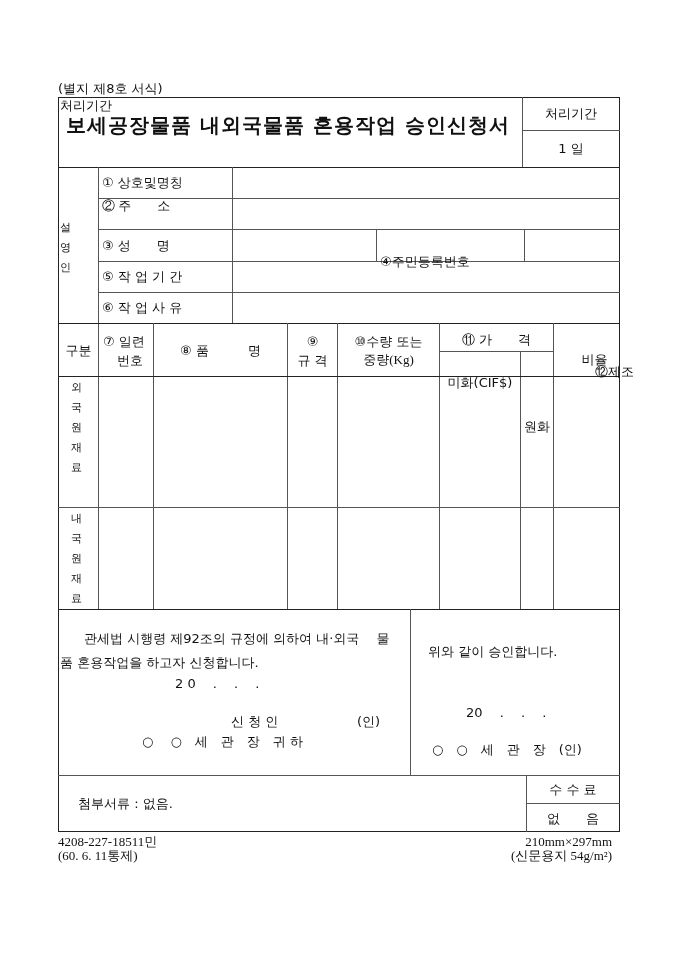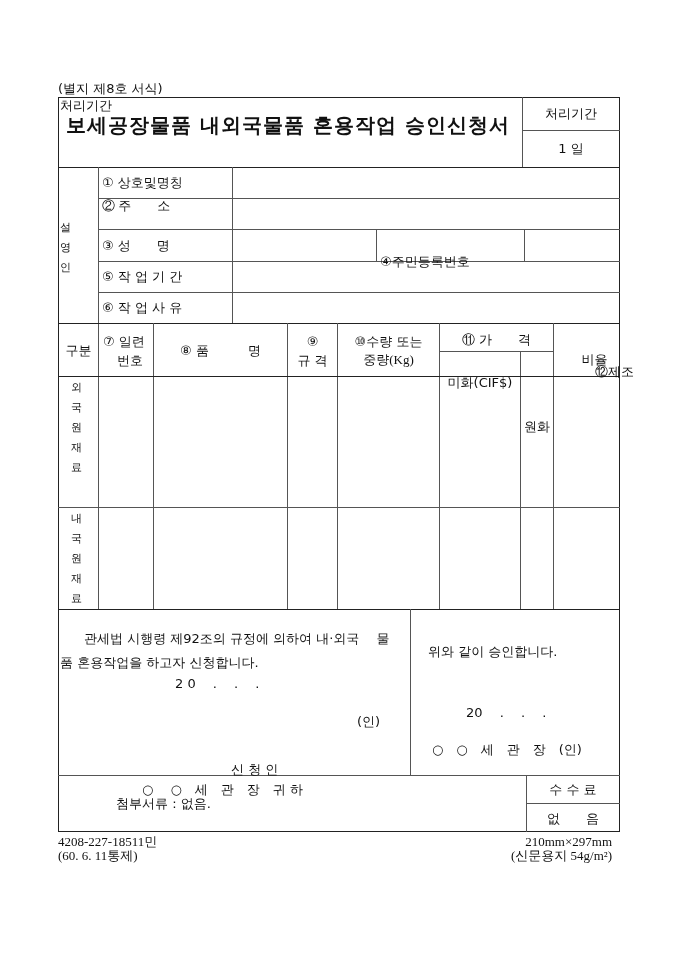--- a/index.html
+++ b/index.html
@@ -87,30 +87,30 @@
 <div class="vert" style="left:71px;top:509px;">내국원재료</div>
 <div class="abs" style="left:99px;top:508px;width:520px;height:101px;"></div>
 
 <div class="ln h dk" style="left:58px;top:609px;width:562px;"></div>
 <div class="ln v" style="left:410px;top:609px;height:167px;"></div>
 <div class="ln h" style="left:58px;top:775px;width:562px;"></div>
 
 <div class="t" style="left:66px;top:632px;margin-left:18px;">관세법 시행령 제92조의 규정에 의하여 내·외국　 물</div>
 <div class="t" style="left:60px;top:656px;">품 혼용작업을 하고자 신청합니다.</div>
 <div class="t" style="left:175px;top:677px;">2 0　 .　 .　 .</div>
-<div class="t" style="left:231px;top:715px;margin-top:48px;">신 청 인</div>
+<div class="t" style="left:231px;top:715px;">신 청 인</div>
 <div class="t" style="left:357px;top:715px;">(인)</div>
-<div class="t" style="left:142px;top:735px;margin-top:48px;">○　 ○　세　관　장　귀 하</div>
+<div class="t" style="left:142px;top:735px;">○　 ○　세　관　장　귀 하</div>
 
 <div class="t" style="left:428px;top:627px;margin-top:18px;">위와 같이 승인합니다.</div>
 <div class="t" style="left:466px;top:706px;">20　 .　 .　 .</div>
 <div class="t" style="left:432px;top:743px;">○　○　세　관　장　(인)</div>
 
 <div class="ln v" style="left:526px;top:775px;height:57px;"></div>
 <div class="ln h" style="left:526px;top:803px;width:94px;"></div>
-<div class="t" style="left:78px;top:797px;margin-left:38px;">첨부서류 : 없음.</div>
+<div class="t" style="left:78px;top:797px;">첨부서류 : 없음.</div>
 <div class="t c" style="left:527px;top:783px;width:92px;">수 수 료</div>
 <div class="t c" style="left:527px;top:812px;width:92px;">없　　음</div>
 
 <div class="t serif" style="left:58px;top:835px;">4208-227-18511민</div>
 <div class="t serif" style="left:58px;top:849px;">(60. 6. 11통제)</div>
 <div class="t serif" style="right:68px;top:835px;">210mm×297mm</div>
 <div class="t serif" style="right:68px;top:849px;">(신문용지 54g/m²)</div>
 
 </body></html>

